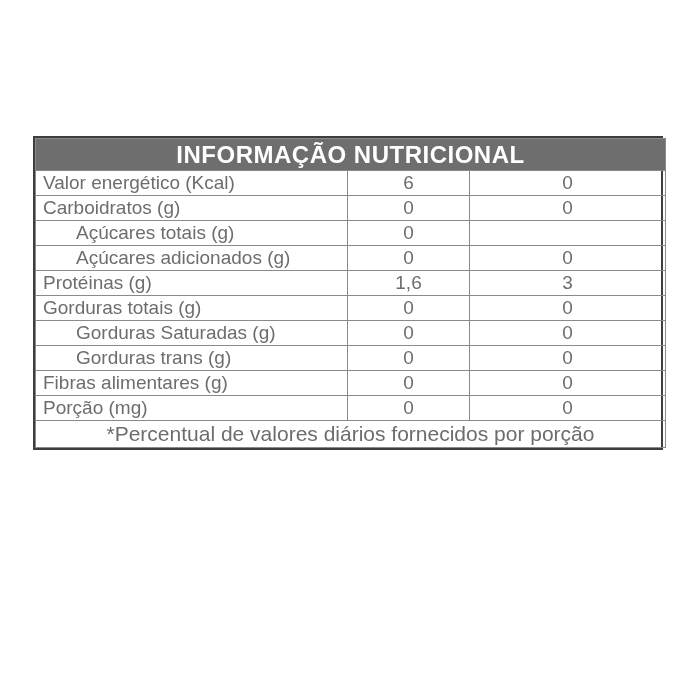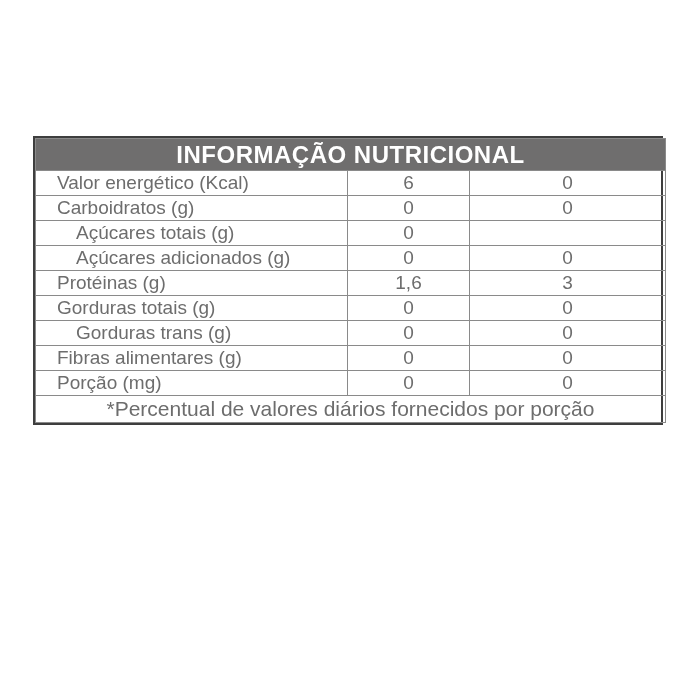--- a/index.html
+++ b/index.html
@@ -72,21 +72,21 @@
   
   tr.body-row td {
     height: 25px;
     font-size: 19px;
     color: #6d6d6d;
     padding: 0 6px;
     vertical-align: middle;
   }
   tr.body-row td.nutrient {
     text-align: left;
-    padding-left: 21px;
+    padding-left: 7px;
   }
   tr.body-row td.nutrient.indent {
     padding-left: 40px;
   }
   tr.body-row td.val {
     text-align: center;
   }
   
   td.footnote-cell {
     height: 27px;
@@ -137,20 +137,25 @@
           <td class="nutrient">Protéinas (g)</td>
           <td class="val">1,6</td>
           <td class="val">3</td>
         </tr>
         <tr class="body-row">
           <td class="nutrient">Gorduras totais (g)</td>
           <td class="val">0</td>
           <td class="val">0</td>
         </tr>
         <tr class="body-row">
+          <td class="nutrient indent">Gorduras Saturadas (g)</td>
+          <td class="val">0</td>
+          <td class="val">0</td>
+        </tr>
+        <tr class="body-row">
           <td class="nutrient indent">Gorduras trans (g)</td>
           <td class="val">0</td>
           <td class="val">0</td>
         </tr>
         <tr class="body-row">
           <td class="nutrient">Fibras alimentares (g)</td>
           <td class="val">0</td>
           <td class="val">0</td>
         </tr>
         <tr class="body-row">

